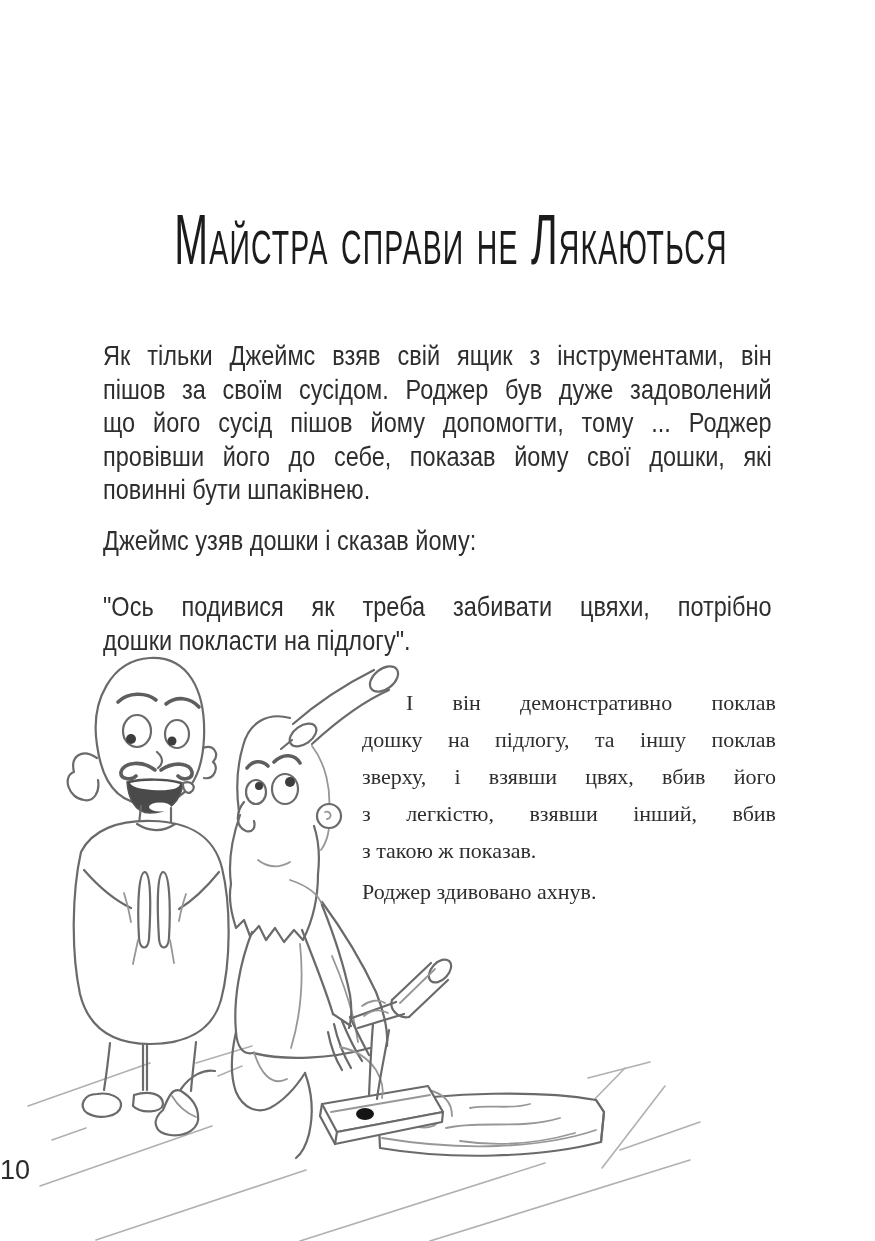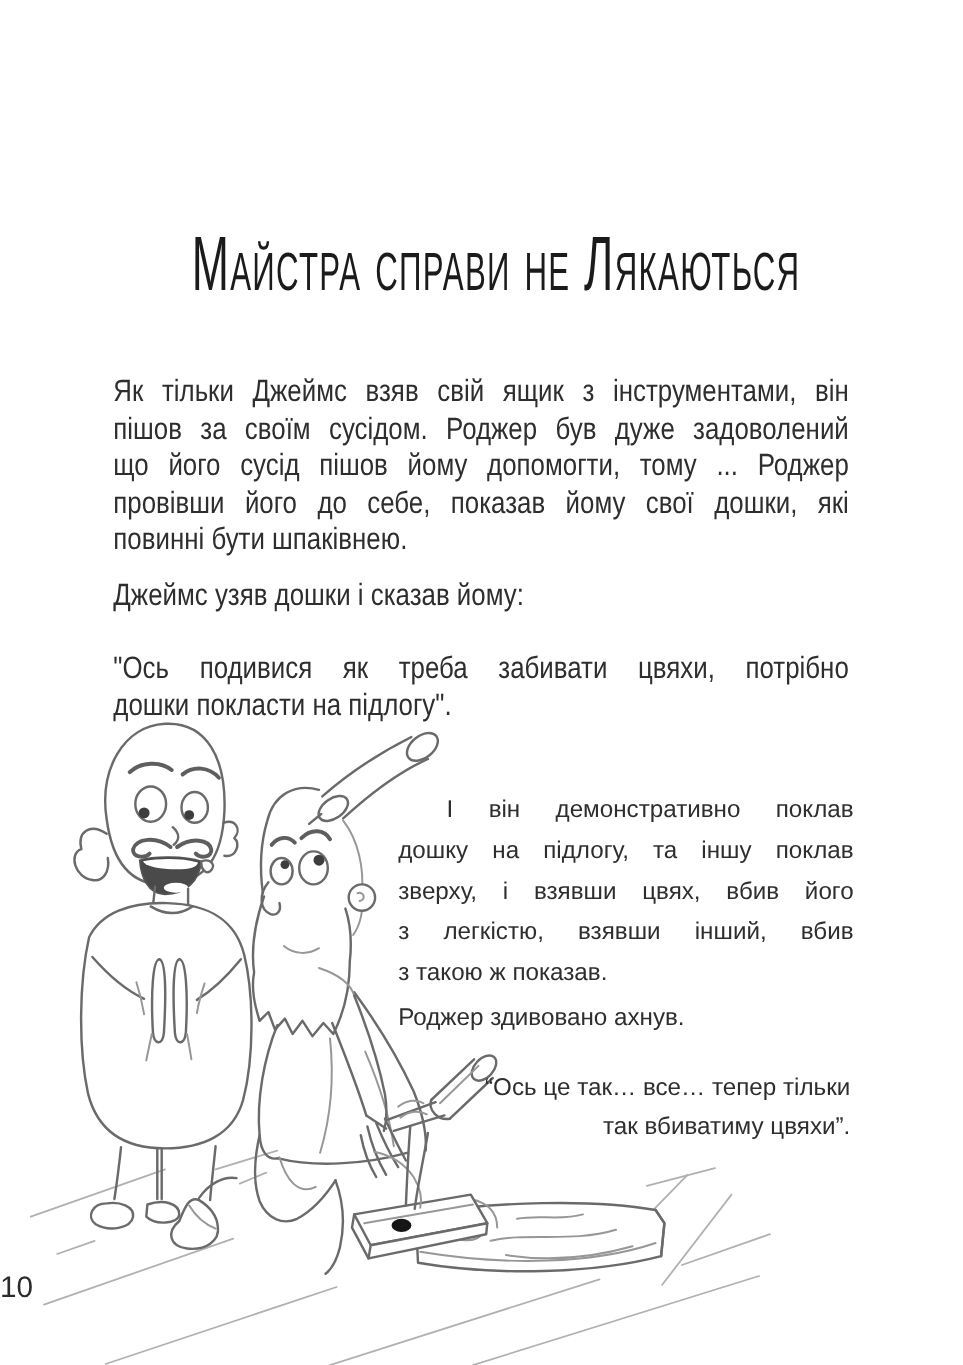--- a/index.html
+++ b/index.html
@@ -21,21 +21,21 @@
   
   .cond{position:absolute;left:103px;width:796px;transform:scaleX(0.84);
         transform-origin:left top;font-size:28px;line-height:33.5px;color:#2e2e2e;}
   .just{white-space:pre-line;text-align:justify;text-align-last:justify;}
   .lastline{white-space:pre-line;text-align:left;}
   .t1{top:339px;}
   .t2{top:524px;}
   .t3{top:590px;}
 
   
-  .rcol{position:absolute;font-family:Liberation Sans, sans-serif;color:#2e2e2e;margin-top:33px;}
+  .rcol{position:absolute;font-family:Liberation Serif, serif;color:#2e2e2e;}
   .t4{left:362px;top:684px;width:414px;font-size:22px;line-height:37px;}
   .t4 .just{text-indent:44px;}
   .t4 .lastline{text-indent:0;}
   .t5{left:362px;top:877px;width:414px;font-size:22px;line-height:30px;}
   .t6{left:295px;top:937px;width:478px;font-size:22px;line-height:36px;
       white-space:pre-line;text-align:right;}
 
   .page-number{position:absolute;left:0;top:1155px;width:875px;text-align:left;
       font-family:Liberation Sans, sans-serif;font-size:27px;color:#2b2b2b;}
 
@@ -221,18 +221,16 @@
   <div class="rcol t4">
     <div class="just">І він демонстративно поклав
 дошку на підлогу, та іншу поклав
 зверху, і взявши цвях, вбив його
 з легкістю, взявши інший, вбив</div>
     <div class="lastline">з такою ж показав.</div>
   </div>
 
   <div class="rcol t5">Роджер здивовано ахнув.</div>
 
-  <div class="rcol t6">“Ось це так… все… тепер тільки
-так вбиватиму цвяхи”.</div>
 
   <div class="page-number">10</div>
 
 </div>
 
 </body></html>

